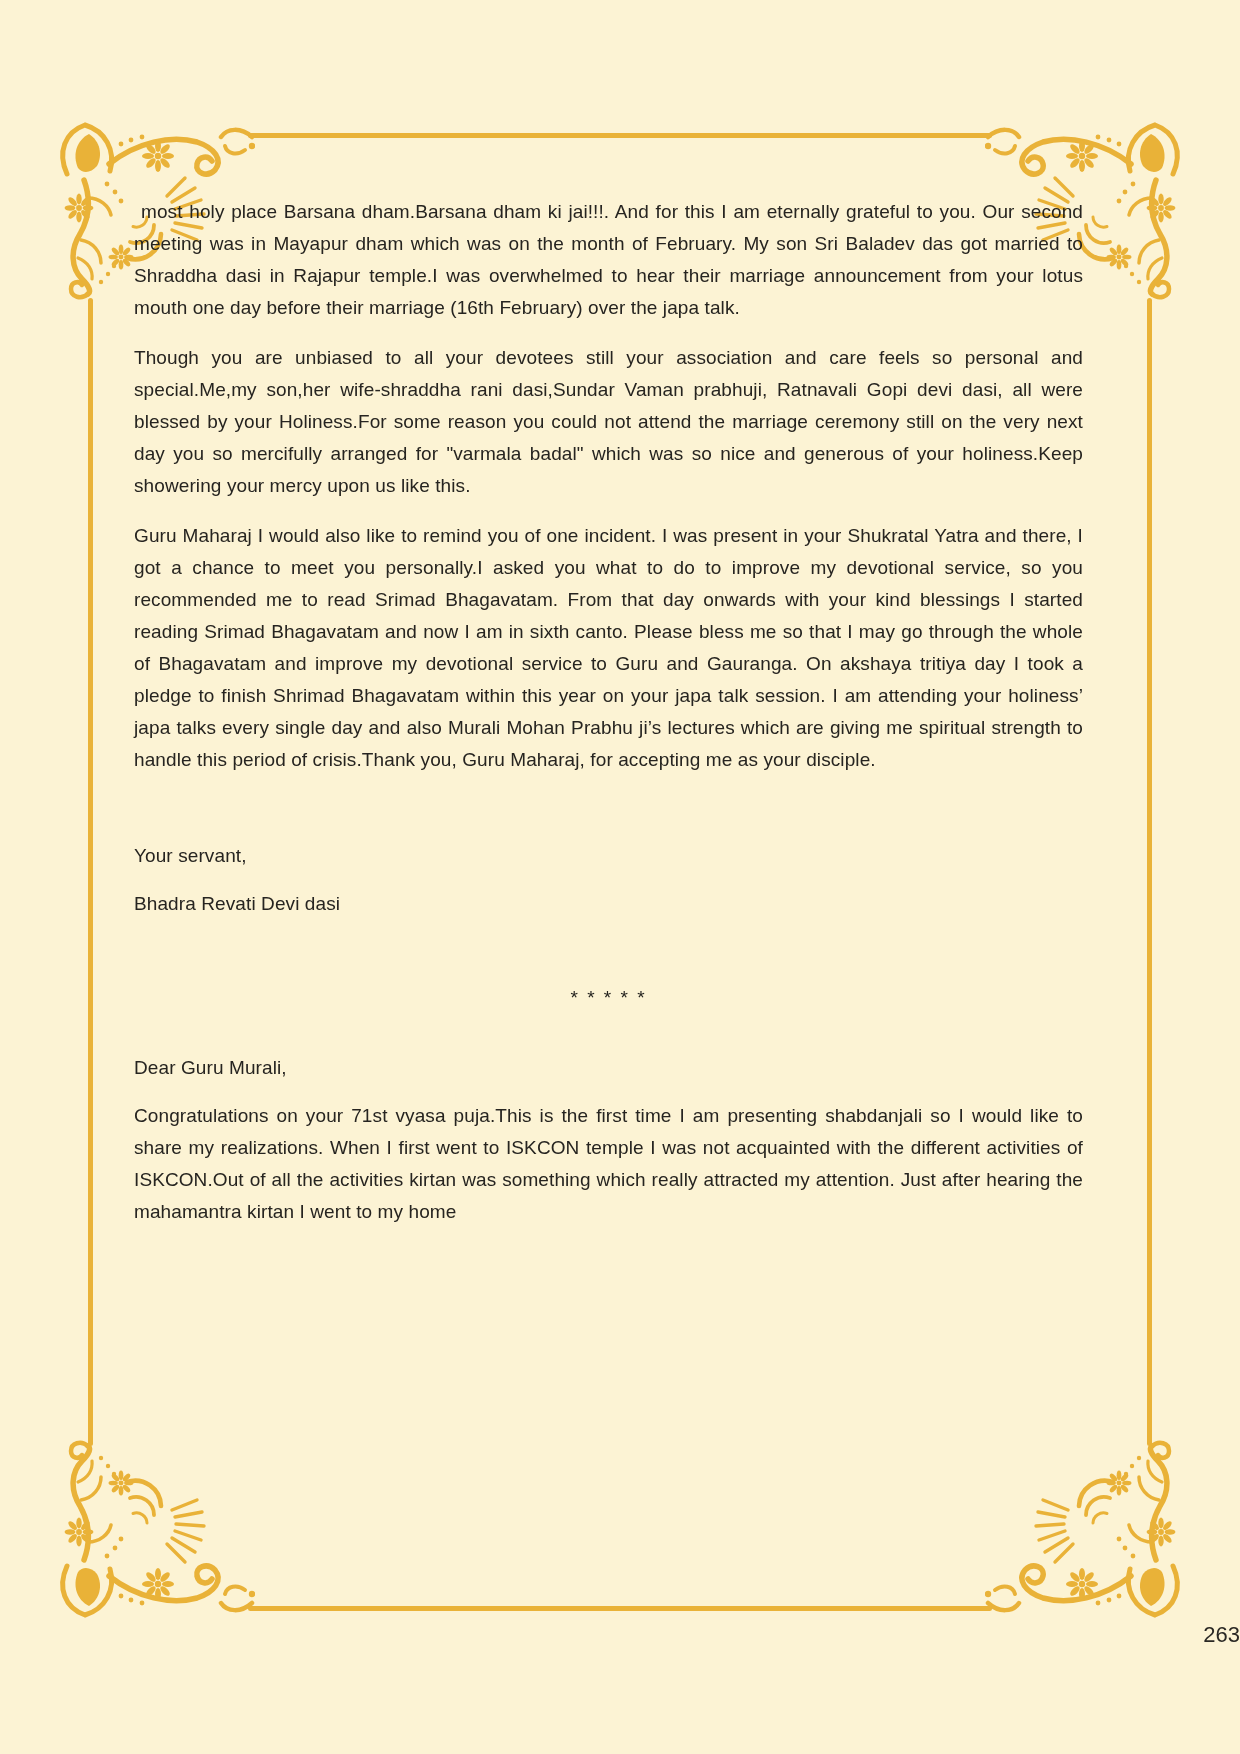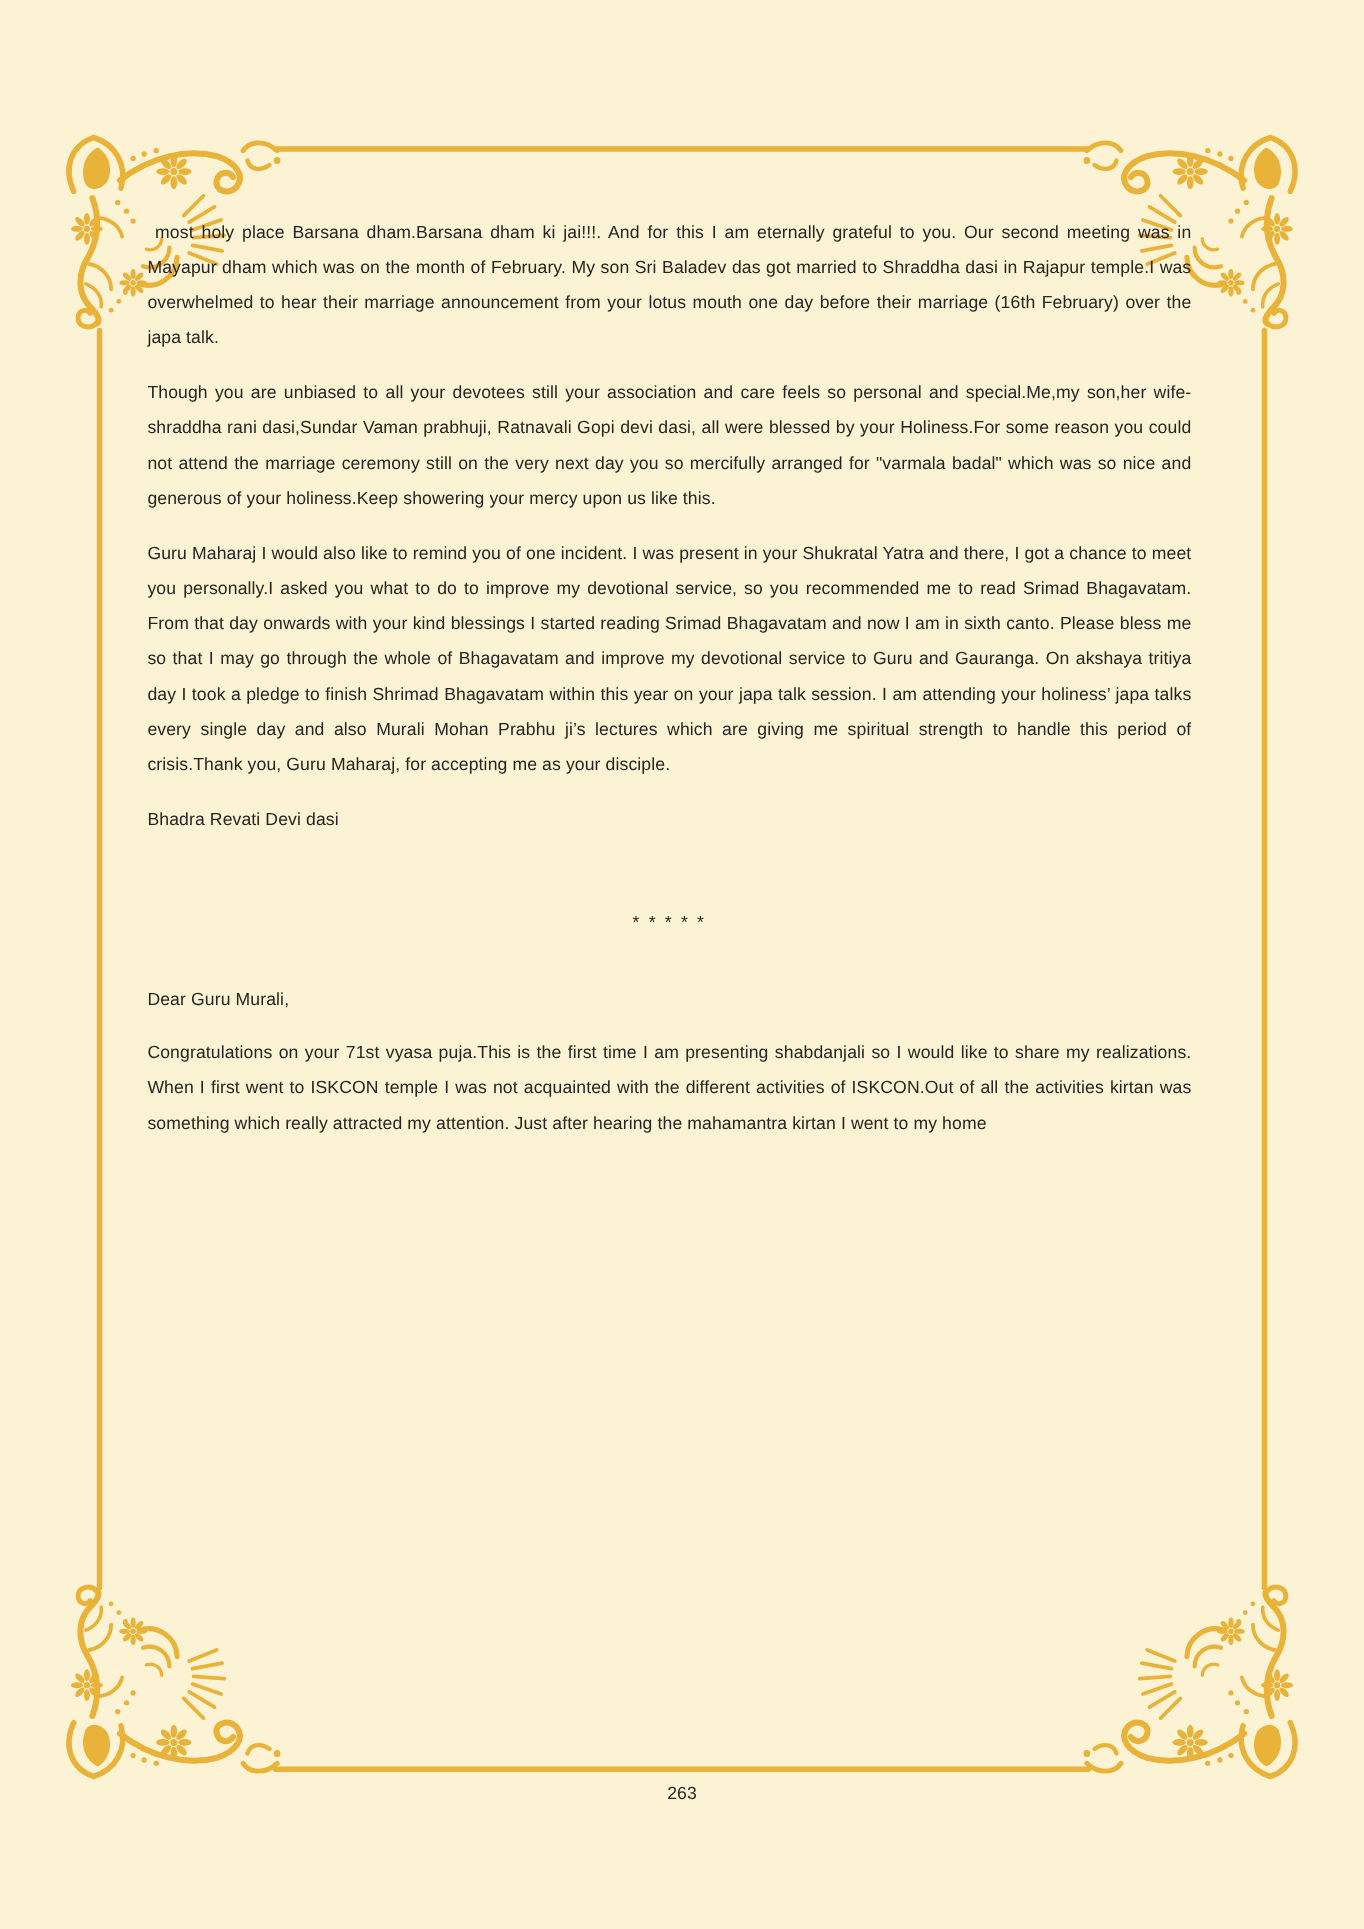--- a/index.html
+++ b/index.html
@@ -35,21 +35,21 @@
   .line-bottom { left: 248px; right: 248px; top: 1606px; height: 5px; }
   .line-left   { left: 88px;  top: 298px; width: 5px; height: 1148px; }
   .line-right  { right: 88px; top: 298px; width: 5px; height: 1148px; }
 
   
   .content {
     position: absolute;
     left: 134px;
     top: 196px;
     width: 949px;
-    font-size: 16px;
+    font-size: 19px;
     line-height: 32px;
     letter-spacing: 0.1px;
   }
   p { margin: 0 0 18px 0; }
   .para {
     text-align: justify;
     text-justify: inter-word;
     hyphens: none;
   }
   .indent-first { text-indent: 7px; }
@@ -57,22 +57,22 @@
   .closing { margin-top: 64px; }
   .separator {
     text-align: center;
     margin: 62px 0 38px 0;
     letter-spacing: 2px;
   }
   .page-number {
     position: absolute;
     left: 0; right: 0;
     top: 1622px;
-    text-align: center;
-    font-size: 16px;
+    text-align: right;
+    font-size: 22px;
     color: #2A2824;
   }
 </style>
 </head>
 <body>
 
 <div class="page">
 
   <svg width="0" height="0" style="position:absolute" aria-hidden="true">
     <defs>
@@ -154,20 +154,21 @@
   <div class="frame-line line-top"></div>
   <div class="frame-line line-bottom"></div>
   <div class="frame-line line-left"></div>
   <div class="frame-line line-right"></div>
 
   <main class="content">
     <p class="para indent-first">most holy place Barsana dham.Barsana dham ki jai!!!. And for this I am eternally grateful to you. Our second meeting was in Mayapur dham which was on the month of February. My son Sri Baladev das got married to Shraddha dasi in Rajapur temple.I was overwhelmed to hear their marriage announcement from your lotus mouth one day before their marriage (16th February) over the japa talk.</p>
     <p class="para">Though you are unbiased to all your devotees still your association and care feels so personal and special.Me,my son,her wife-shraddha rani dasi,Sundar Vaman prabhuji, Ratnavali Gopi devi dasi, all were blessed by your Holiness.For some reason you could not attend the marriage ceremony still on the very next day you so mercifully arranged for "varmala badal" which was so nice and generous of your holiness.Keep showering your mercy upon us like this.</p>
     <p class="para">Guru Maharaj I would also like to remind you of one incident. I was present in your Shukratal Yatra and there, I got a chance to meet you personally.I asked you what to do to improve my devotional service, so you recommended me to read Srimad Bhagavatam. From that day onwards with your kind blessings I started reading Srimad Bhagavatam and now I am in sixth canto. Please bless me so that I may go through the whole of Bhagavatam and improve my devotional service to Guru and Gauranga. On akshaya tritiya day I took a pledge to finish Shrimad Bhagavatam within this year on your japa talk session. I am attending your holiness’ japa talks every single day and also Murali Mohan Prabhu ji’s lectures which are giving me spiritual strength to handle this period of crisis.Thank you, Guru Maharaj, for accepting me as your disciple.</p>
 
+    <p class="line closing">Your servant,</p>
     <p class="line">Bhadra Revati Devi dasi</p>
 
     <p class="separator">* * * * *</p>
 
     <p class="line">Dear Guru Murali,</p>
     <p class="para">Congratulations on your 71st vyasa puja.This is the first time I am presenting shabdanjali so I would like to share my realizations. When I first went to ISKCON temple I was not acquainted with the different activities of ISKCON.Out of all the activities kirtan was something which really attracted my attention. Just after hearing the mahamantra kirtan I went to my home</p>
   </main>
 
   <div class="page-number">263</div>
 </div>

